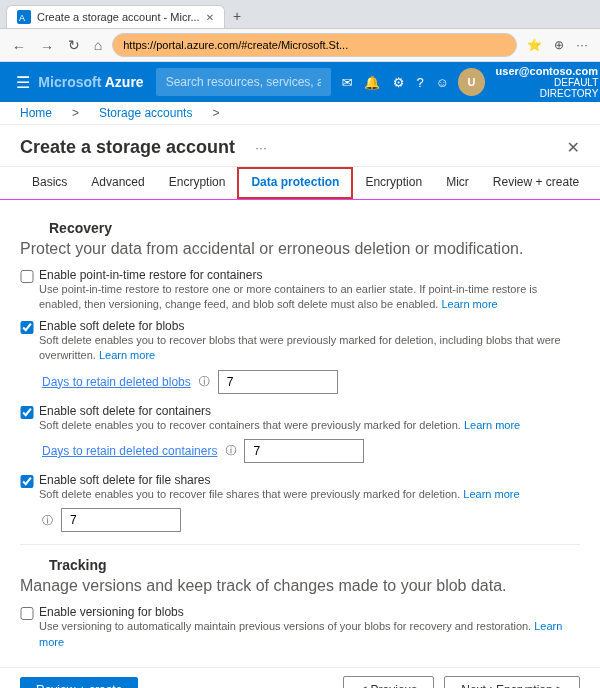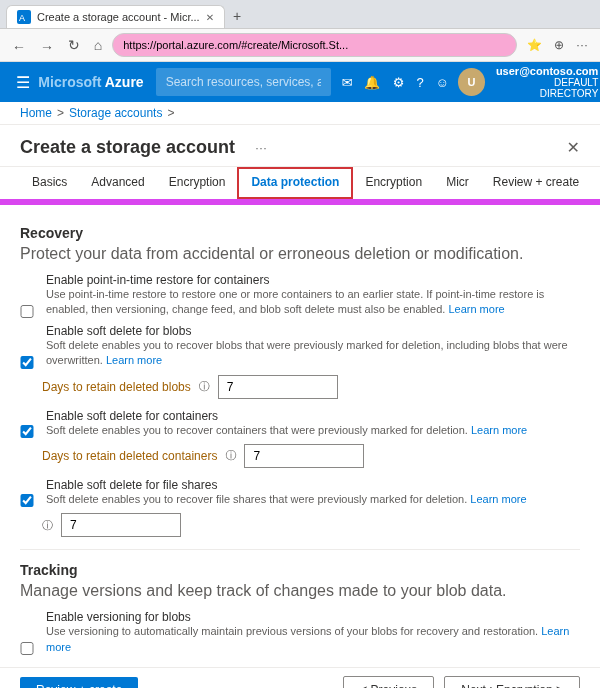--- a/index.html
+++ b/index.html
@@ -7,69 +7,69 @@
 
     
     .browser-chrome { background: #dee1e6; padding: 4px 6px 0; border-bottom: 1px solid #ccc; }
     .browser-tab-bar { display: flex; align-items: flex-end; margin-bottom: 0; }
     .browser-tab { background: #fff; border: 1px solid #ccc; border-bottom: none; border-radius: 6px 6px 0 0; padding: 4px 10px; font-size: 11px; display: flex; align-items: center; gap: 6px; min-width: 180px; }
     .browser-tab .favicon { width: 14px; height: 14px; display: flex; align-items: center; justify-content: center; }
     .browser-tab .tab-close { margin-left: auto; color: #666; font-size: 10px; cursor: pointer; }
     .browser-tab-new { background: none; border: none; padding: 4px 8px; font-size: 14px; color: #555; cursor: pointer; }
     .browser-controls { background: #f8f8f8; border-bottom: 1px solid #ddd; padding: 4px 8px; display: flex; align-items: center; gap: 6px; }
     .nav-btn { background: none; border: none; color: #555; font-size: 14px; cursor: pointer; padding: 2px 4px; border-radius: 3px; }
-    .address-bar { flex: 1; height: 24px; border: 1px solid #ccc; border-radius: 12px; padding: 0 10px; font-size: 11px; background: #f9a8d4; }
+    .address-bar { flex: 1; height: 24px; border: 1px solid #ccc; border-radius: 12px; padding: 0 10px; font-size: 11px; background: #fdba74; }
     .browser-actions { display: flex; gap: 4px; align-items: center; }
     .browser-action-btn { background: none; border: none; color: #555; font-size: 12px; cursor: pointer; padding: 2px 4px; }
 
     
     .azure-nav { background: #0078d4; display: flex; align-items: center; height: 40px; padding: 0 8px; }
     .hamburger { color: white; font-size: 16px; cursor: pointer; padding: 4px 8px; }
     .azure-logo { color: white; font-weight: 600; font-size: 14px; margin-right: 12px; white-space: nowrap; }
     .azure-logo span { color: #9dd0f5; }
     .azure-search { flex: 1; height: 28px; background: rgba(255,255,255,0.2); border: none; border-radius: 2px; padding: 0 10px; color: white; font-size: 12px; }
     .azure-search::placeholder { color: rgba(255,255,255,0.7); }
     .nav-icons { display: flex; align-items: center; gap: 6px; margin-left: 8px; }
     .nav-icon { color: white; font-size: 13px; cursor: pointer; padding: 3px; }
     .user-avatar { width: 28px; height: 28px; border-radius: 50%; background: #c8a96e; display: flex; align-items: center; justify-content: center; color: white; font-size: 11px; font-weight: bold; cursor: pointer; }
     .user-info { color: white; font-size: 10px; text-align: right; margin-left: 4px; }
-    .user-info div:first-child { font-weight: 600; font-size: 11px; }
-
-    
-    .breadcrumb-bar { background: #fff; padding: 4px 20px; border-bottom: 1px solid #edebe9; display: flex; align-items: center; gap: 5px; font-size: 12px; }
+    .user-info div:first-child { font-weight: 600; font-size: 11px; text-align: center; }
+
+    
+    .breadcrumb-bar { background: #fff; padding: 4px 20px; border-bottom: 1px solid #edebe9; display: flex; align-items: center; gap: 20px; font-size: 12px; }
     .breadcrumb-link { color: #0078d4; text-decoration: none; cursor: pointer; }
     .breadcrumb-sep { color: #605e5c; }
 
     
     .page-content { background: #fff; padding: 0; height: calc(688px - 40px - 32px - 28px - 46px); overflow-y: auto; }
     .page-header { padding: 12px 20px 8px; display: flex; align-items: center; gap: 20px; border-bottom: 1px solid #edebe9; }
     .page-title { font-size: 18px; font-weight: 600; color: #323130; }
     .page-header-dots { color: #666; cursor: pointer; }
     .close-btn { margin-left: auto; color: #605e5c; cursor: pointer; font-size: 16px; }
 
     
-    .tabs { display: flex; gap: 0; border-bottom: 6px solid #d946ef; padding: 0 20px; background: #fff; }
+    .tabs { display: flex; gap: 0; border-bottom: 1px solid #d946ef; padding: 0 20px; background: #fff; }
     .tab { padding: 8px 12px; cursor: pointer; font-size: 12px; color: #323130; border-bottom: 2px solid transparent; white-space: nowrap; }
     .tab.active { color: #0078d4; border-bottom: 2px solid #0078d4; font-weight: 600; }
     .tab.outlined { border: 2px solid #d13438; border-bottom: 2px solid #d13438; padding: 6px 12px; }
 
     
     .main-content { padding: 16px 20px; overflow-y: auto; height: calc(688px - 40px - 32px - 28px - 42px - 44px - 46px); }
 
-    .section-title { font-size: 14px; font-weight: 600; color: #323130; margin-bottom: 4px; margin-top: 4px; }
+    .section-title { font-size: 14px; font-weight: 600; color: #323130; margin-bottom: 4px; margin-top: 4px; margin-left: 29px; }
     .section-desc { font-size: 16px; color: #605e5c; margin-bottom: 10px; }
 
-    .checkbox-row { display: flex; align-items: flex-end; gap: 12px; margin-bottom: 6px; }
+    .checkbox-row { display: flex; align-items: flex-start; gap: 5px; margin-bottom: 6px; }
     .checkbox-row input[type=checkbox] { margin-top: 2px; min-width: 14px; cursor: pointer; }
     .checkbox-label { font-size: 12px; color: #323130; font-weight: 500; }
     .checkbox-desc { font-size: 11px; color: #605e5c; margin-top: 0; line-height: 1.4; }
     .learn-more { color: #0078d4; text-decoration: none; cursor: pointer; }
 
     .days-row { display: flex; align-items: center; gap: 8px; margin-bottom: 10px; margin-left: 22px; }
-    .days-label { font-size: 12px; color: #a16207; }
+    .days-label { font-size: 12px; color: #3b82f6; text-decoration: underline; }
     .days-input { width: 120px; height: 24px; border: 1px solid #8a8886; padding: 0 8px; font-size: 12px; }
     .info-icon { color: #605e5c; font-size: 11px; cursor: pointer; }
 
     .divider { border: none; border-top: 1px solid #edebe9; margin: 12px 0; }
 
     
     .footer { background: #fff; border-top: 1px solid #edebe9; padding: 8px 20px; display: flex; align-items: center; gap: 10px; }
     .btn-primary { background: #0078d4; color: white; border: none; padding: 6px 16px; font-size: 12px; cursor: pointer; border-radius: 2px; }
     .btn-secondary { background: #fff; color: #323130; border: 1px solid #8a8886; padding: 6px 16px; font-size: 12px; cursor: pointer; border-radius: 2px; }
     .footer-spacer { flex: 1; }

